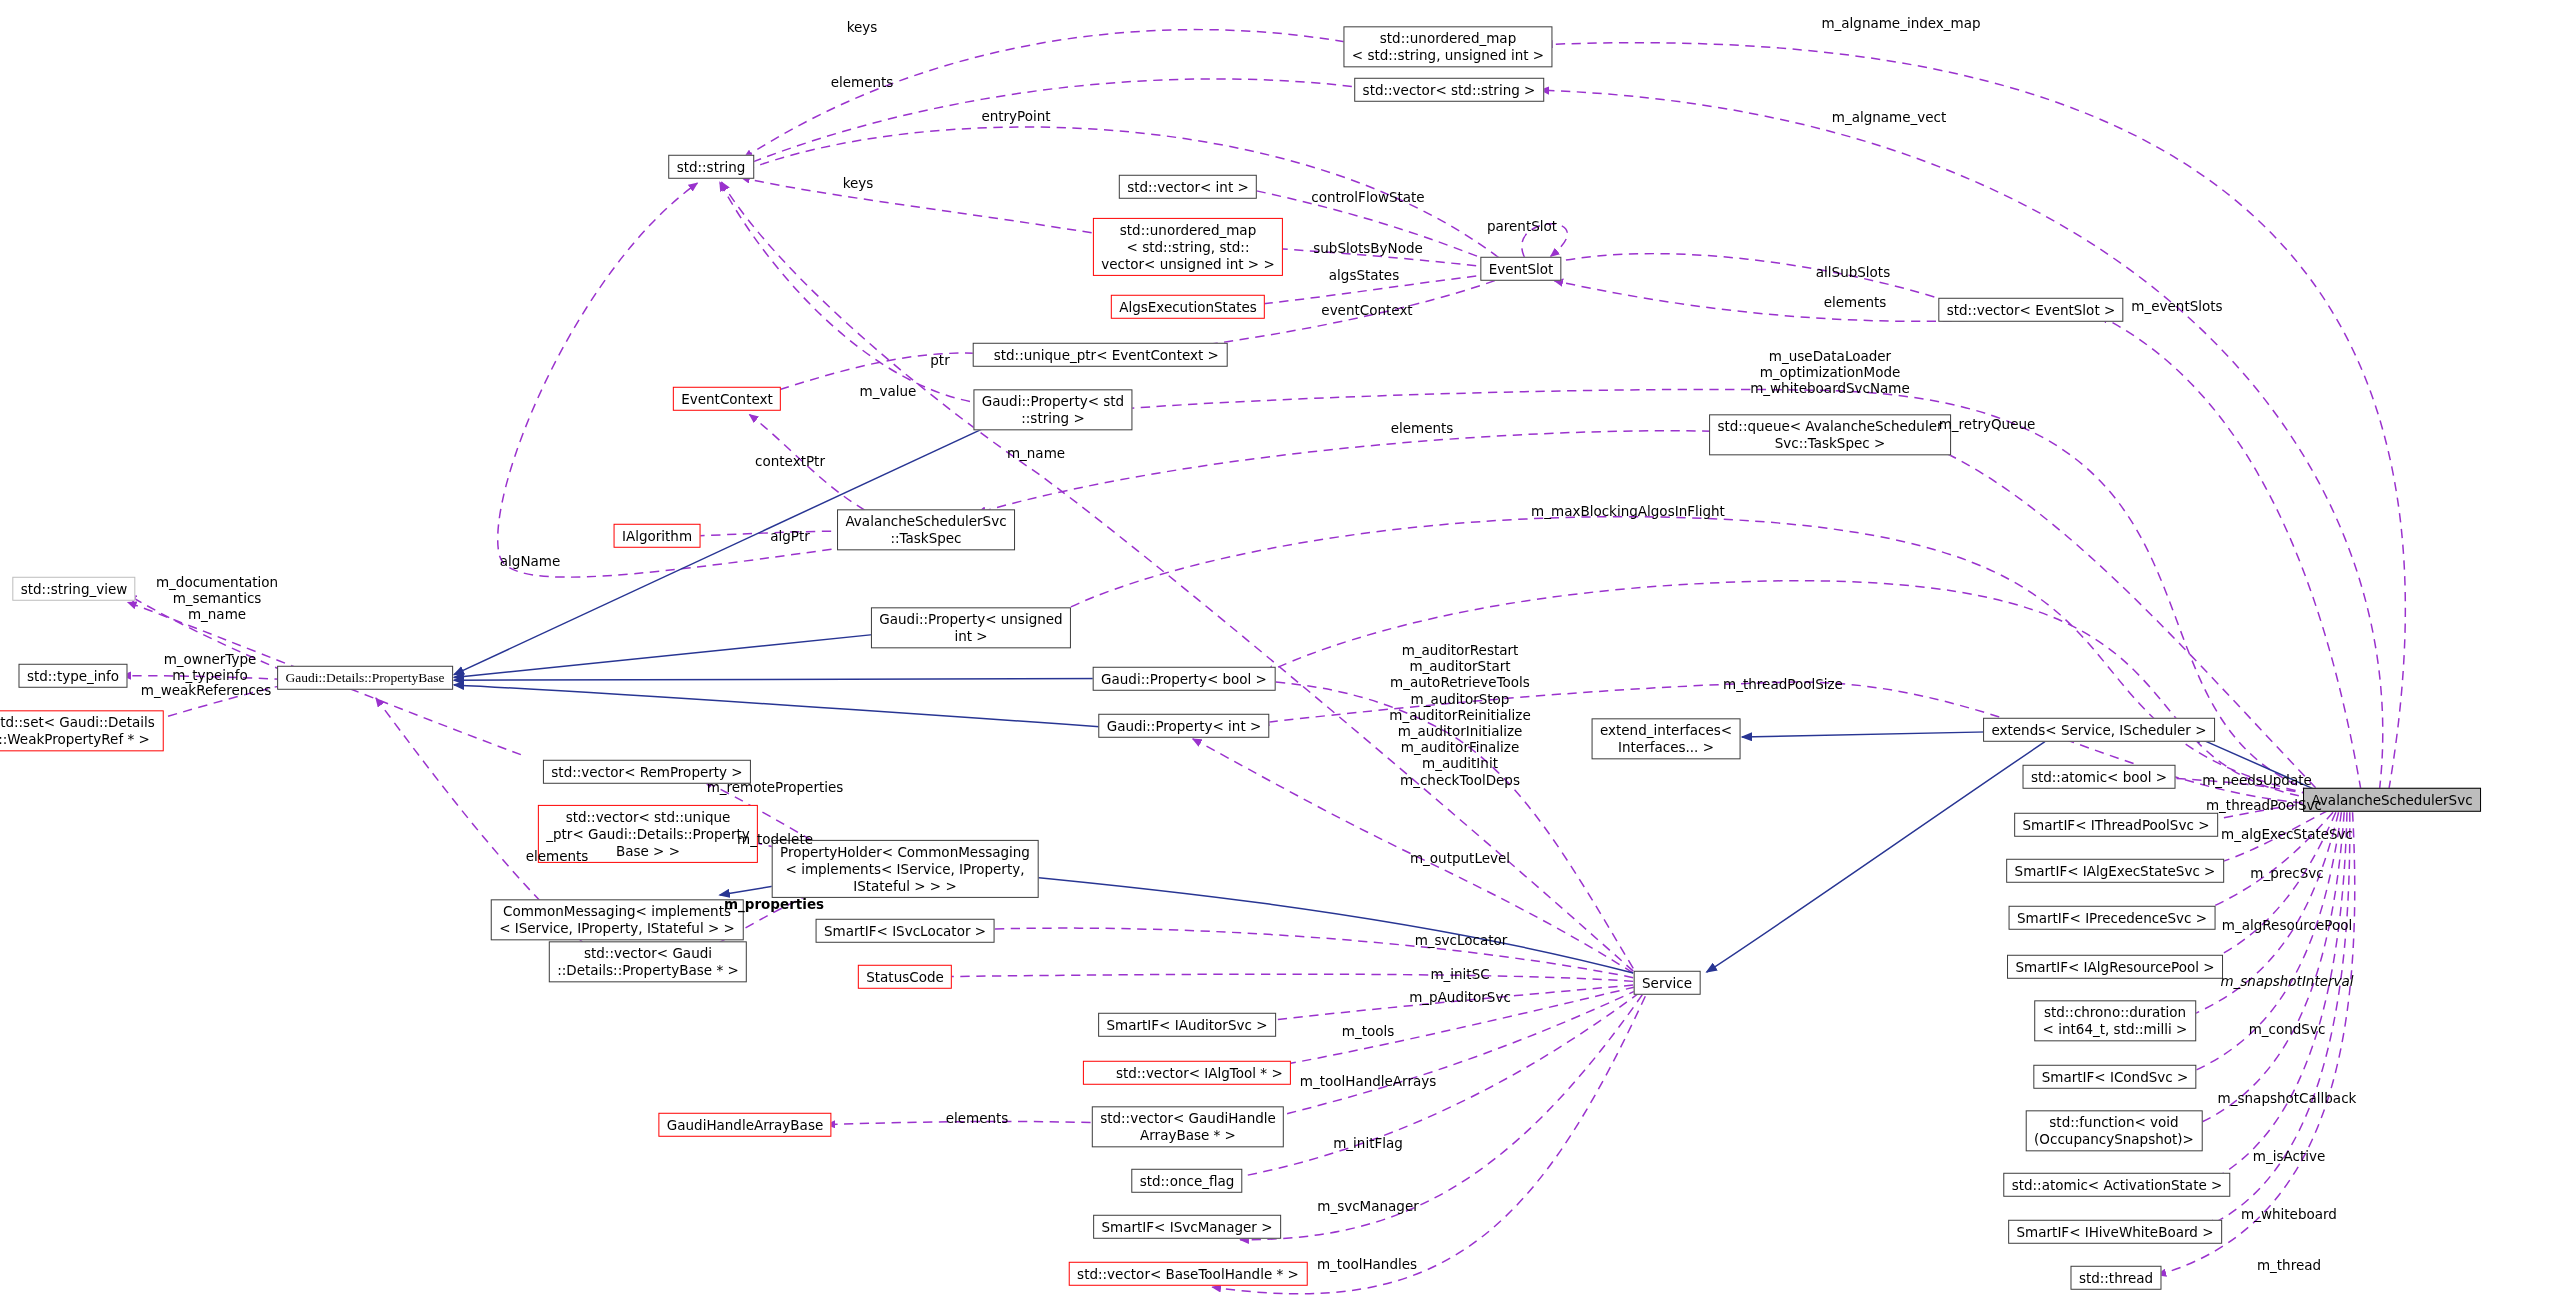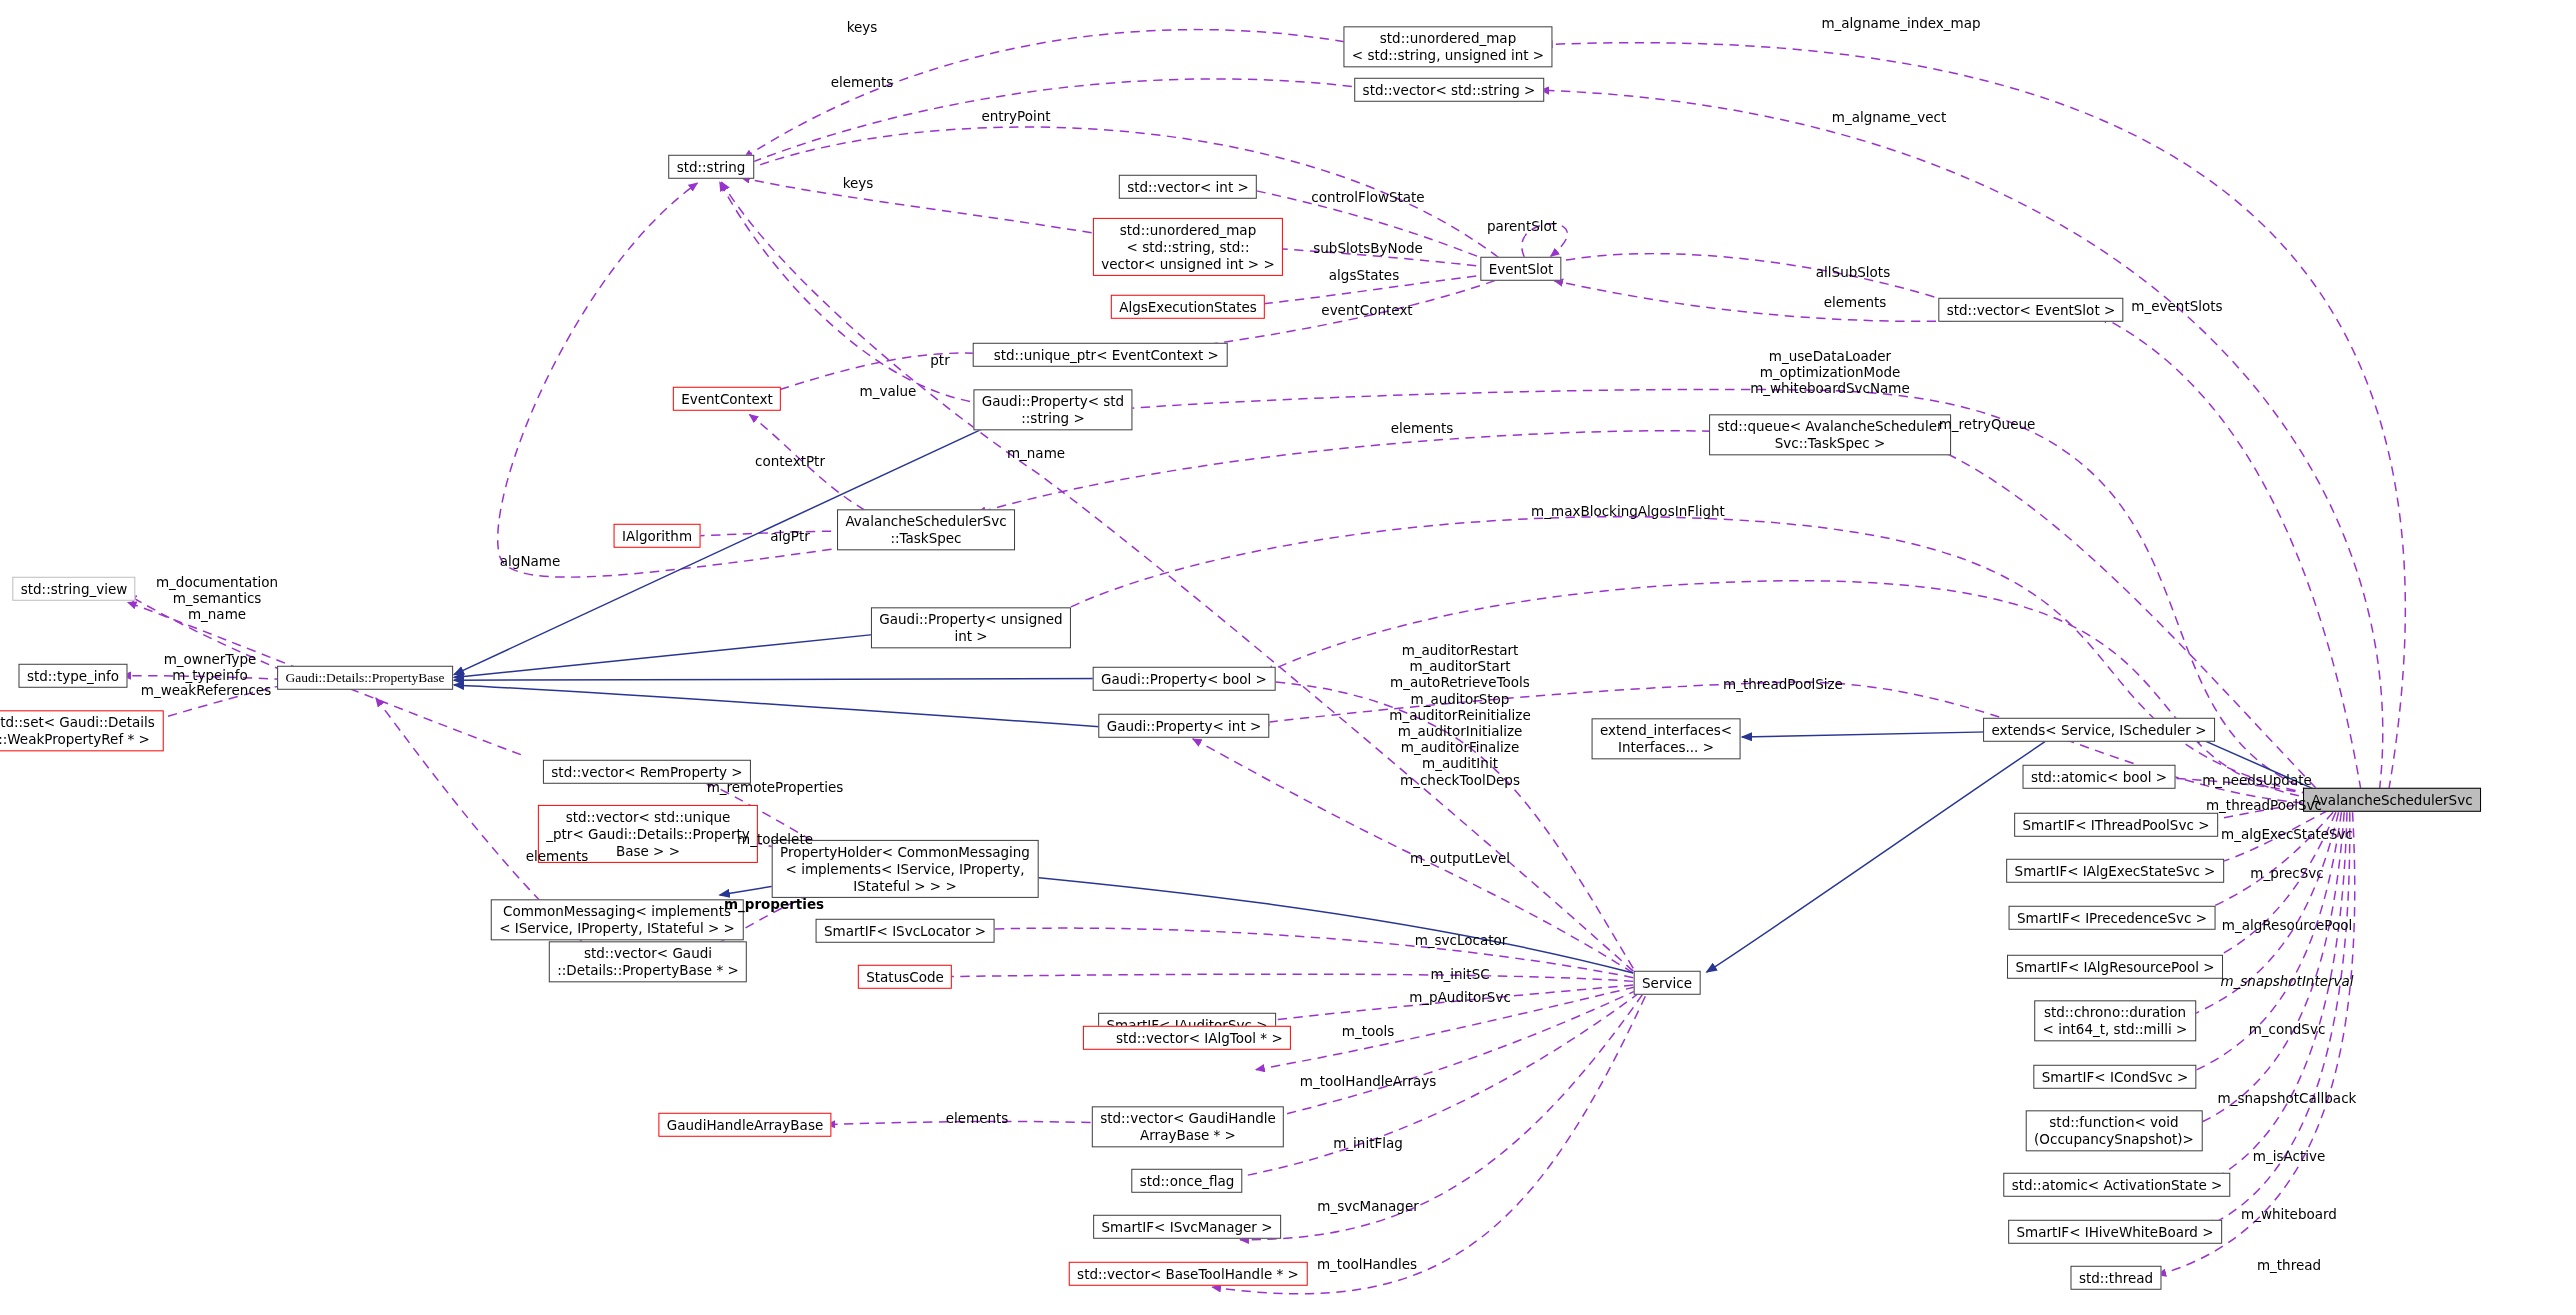--- a/index.html
+++ b/index.html
@@ -138,21 +138,21 @@
     <div class="node plain" style="left: 905px; top: 869px;">PropertyHolder&lt; CommonMessaging
 &lt; implements&lt; IService, IProperty,
 IStateful &gt; &gt; &gt;</div>
     <div class="node plain" style="left: 617px; top: 904px; margin-top: 16px;">CommonMessaging&lt; implements
 &lt; IService, IProperty, IStateful &gt; &gt;</div>
     <div class="node plain" style="left: 648px; top: 962px;">std::vector&lt; Gaudi
 ::Details::PropertyBase * &gt;</div>
     <div class="node plain" style="left: 905px; top: 931px;">SmartIF&lt; ISvcLocator &gt;</div>
     <div class="node red" style="left: 905px; top: 977px;">StatusCode</div>
     <div class="node plain" style="left: 1187px; top: 1025px;">SmartIF&lt; IAuditorSvc &gt;</div>
-    <div class="node red" style="left: 1187px; top: 1038px; padding-left: 32px;">std::vector&lt; IAlgTool * &gt;</div>
+    <div class="node red" style="left: 1187px; top: 1073px; padding-left: 32px;">std::vector&lt; IAlgTool * &gt;</div>
     <div class="node plain" style="left: 1188px; top: 1127px;">std::vector&lt; GaudiHandle
 ArrayBase * &gt;</div>
     <div class="node plain" style="left: 1187px; top: 1181px;">std::once_flag</div>
     <div class="node plain" style="left: 1187px; top: 1227px;">SmartIF&lt; ISvcManager &gt;</div>
     <div class="node red" style="left: 1188px; top: 1274px;">std::vector&lt; BaseToolHandle * &gt;</div>
     <div class="node red" style="left: 745px; top: 1125px;">GaudiHandleArrayBase</div>
     <div class="node plain" style="left: 1667px; top: 983px;">Service</div>
     <div class="node plain" style="left: 2116px; top: 825px;">SmartIF&lt; IThreadPoolSvc &gt;</div>
     <div class="node plain" style="left: 2115px; top: 871px;">SmartIF&lt; IAlgExecStateSvc &gt;</div>
     <div class="node plain" style="left: 2112px; top: 918px;">SmartIF&lt; IPrecedenceSvc &gt;</div>

